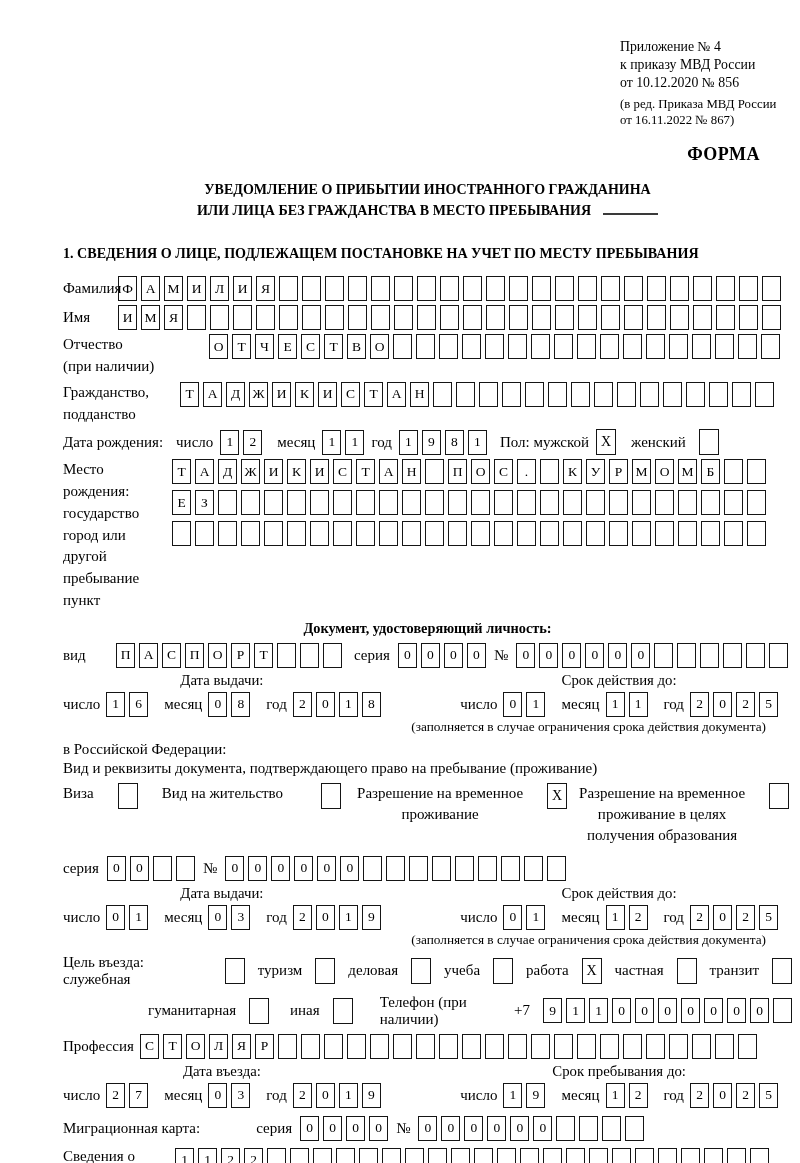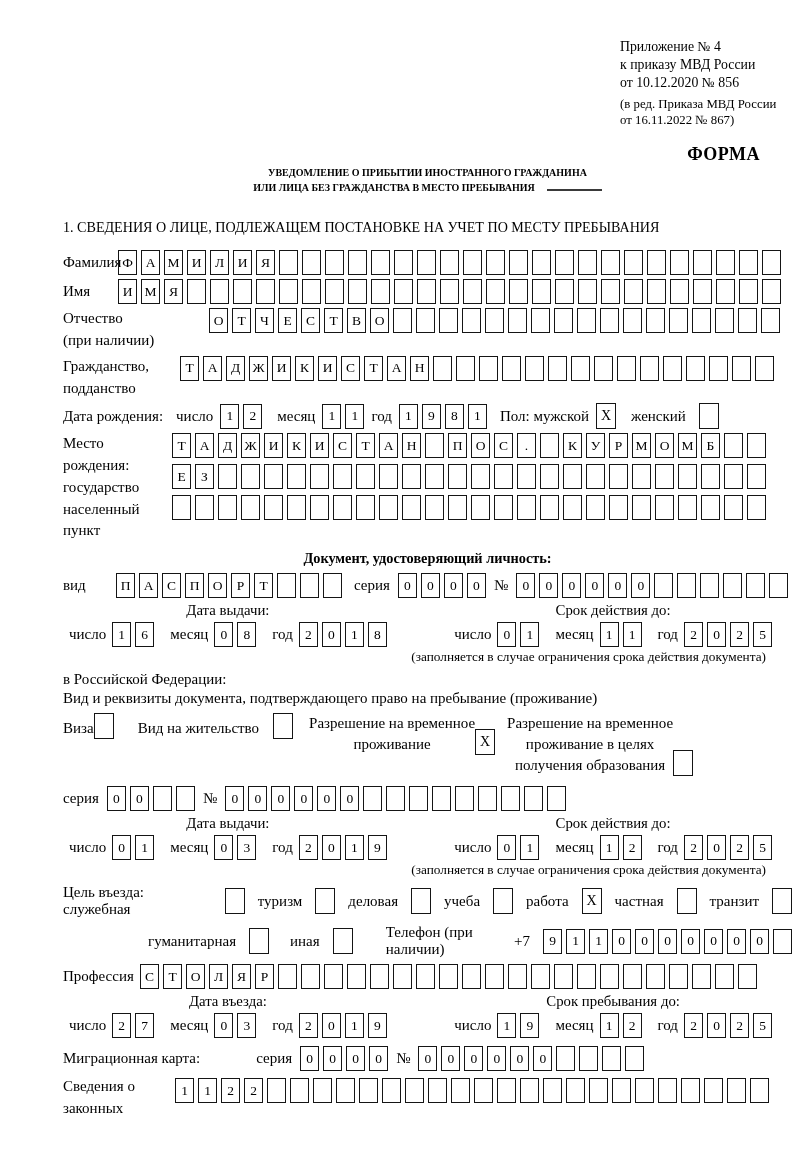--- a/index.html
+++ b/index.html
@@ -5,51 +5,51 @@
   * { margin:0; padding:0; box-sizing:border-box; }
   html,body { background:#fff; }
   body { width:800px; height:1163px; color:#000;
          font-family:"Liberation Serif","DejaVu Serif",serif; font-size:15px; overflow:hidden; }
   .page { width:800px; height:1163px; padding:38px 8px 0 63px; }
 
   .ref { margin-left:557px; width:210px; font-size:13.8px; line-height:1.32; }
   .ref .small { font-size:12.8px; margin-top:3px; line-height:1.28; }
   .ref .small2 { font-size:12.8px; line-height:1.28; }
   .forma { text-align:right; padding-right:32px; font-weight:bold; font-size:18px; margin-top:16px; letter-spacing:.5px; }
-  .title { text-align:center; font-weight:bold; font-size:10px; line-height:1.5; margin-top:0; }
+  .title { text-align:center; font-weight:bold; font-size:14px; line-height:1.5; margin-top:14px; }
   .tline { display:inline-block; width:55px; border-bottom:2.2px solid #3a3a3a; margin-left:12px; }
-  .sec1 { font-weight:normal; font-size:14.1px; margin-top:24px; margin-bottom:14px; }
+  .sec1 { font-weight:bold; font-size:14.1px; margin-top:24px; margin-bottom:14px; }
 
   .frow { display:flex; align-items:center; margin-bottom:4px; }
   .frow-top { display:flex; align-items:flex-start; margin-bottom:4px; }
   .lbl { flex:0 0 auto; }
   .lblcol { flex:0 0 auto; line-height:1.45; }
   .cells { display:flex; gap:4px; flex-wrap:nowrap; }
   .cell { flex:0 0 auto; width:19px; height:25px; border:1.7px solid #151515;
           display:flex; align-items:center; justify-content:center; font-size:13.5px; }
   .cbox { flex:0 0 auto; width:20px; height:26px; border:1.7px solid #151515;
           display:inline-flex; align-items:center; justify-content:center; font-size:14px; }
   .stack { display:flex; flex-direction:column; gap:6px; }
 
   .w-fam { width:55px; } .w-pat { width:146px; } .w-cit { width:117px; }
   .w-bp  { width:109px; } .w-rep { width:112px; } .w-vid { width:45px; } .w-prof { width:77px; }
 
   .dochead { text-align:center; font-weight:bold; font-size:14.3px; margin:8px 0 6px; }
   .inter { margin:2px 0; }
 
-  .drow { display:flex; padding-right:14px; margin:2px 6px; }
+  .drow { display:flex; padding-right:14px; margin:2px 0; }
   .dgroup { text-align:center; }
   .dgroup.right { margin-left:auto; }
   .dhead { font-size:14.8px; margin-bottom:3px; }
   .dboxes { display:flex; align-items:center; gap:6px; }
   .dboxes .gap { margin-left:10px; }
   .note { text-align:right; padding-right:26px; font-size:13.3px; margin:2px 0 6px; }
 
   .optrow { display:flex; align-items:flex-start; margin:6px 0 10px; }
-  .opt { display:flex; align-items:flex-end; gap:0; }
+  .opt { display:flex; align-items:flex-start; gap:24px; }
   .optlbl { text-align:center; line-height:1.4; }
   .ml20 { margin-left:24px; } .ml16 { margin-left:16px; } .ml12 { margin-left:12px; }
 
   .prow { display:flex; align-items:center; gap:13px; margin-bottom:6px; }
   .indent85 { padding-left:85px; }
 </style>
 </head>
 <body>
 
 <div class="page">
@@ -232,21 +232,22 @@
     <span class="lbl" style="margin-left:6px">Пол: мужской</span>
     <span class="cbox">X</span>
     <span class="lbl" style="margin-left:8px">женский</span>
     <span class="cbox" style="margin-left:6px"></span>
   </div>
 
   <div class="frow-top" style="margin-top:3px;">
     <span class="lblcol w-bp">
       <div>Место рождения:</div>
       <div>государство</div>
-      <div>населенный пункт</div>
+      <div>город или другой</div>
+      <div>пребывание пункт</div>
     </span>
     <span class="stack">
       <span class="cells">
           <span class="cell">Т</span>
           <span class="cell">А</span>
           <span class="cell">Д</span>
           <span class="cell">Ж</span>
           <span class="cell">И</span>
           <span class="cell">К</span>
           <span class="cell">И</span>
@@ -537,21 +538,21 @@
     <span class="cbox"></span>
     <span>транзит</span>
     <span class="cbox"></span>
   </div>
 
   <div class="prow indent85">
     <span>гуманитарная</span>
     <span class="cbox"></span>
     <span style="margin-left:8px">иная</span>
     <span class="cbox"></span>
-    <span style="margin-left:20px">Телефон (при наличии)</span>
+    <span style="margin-left:14px">Телефон (при наличии)</span>
     <span style="margin-left:8px">+7</span>
     <span class="cells">
         <span class="cell">9</span>
         <span class="cell">1</span>
         <span class="cell">1</span>
         <span class="cell">0</span>
         <span class="cell">0</span>
         <span class="cell">0</span>
         <span class="cell">0</span>
         <span class="cell">0</span>

